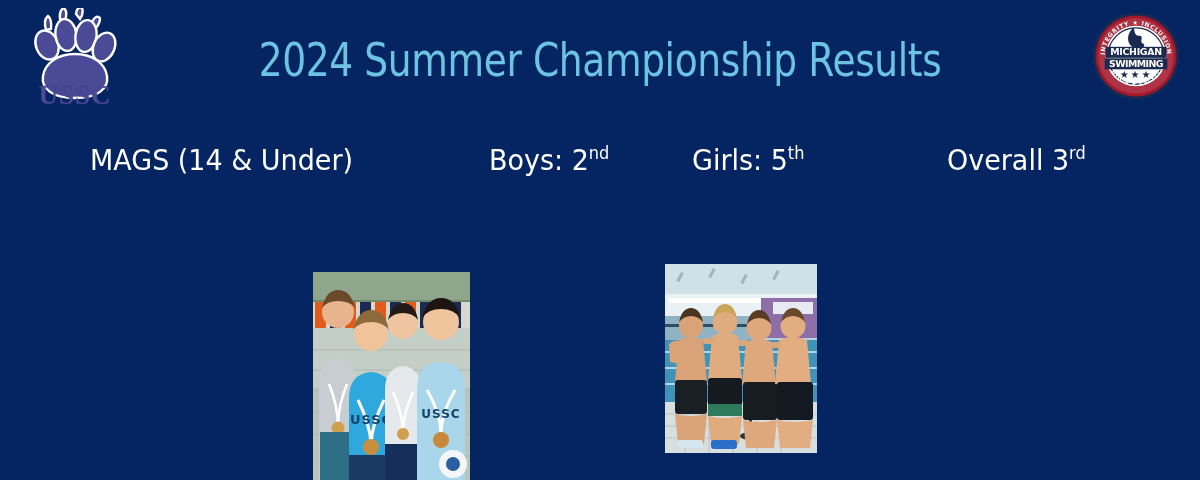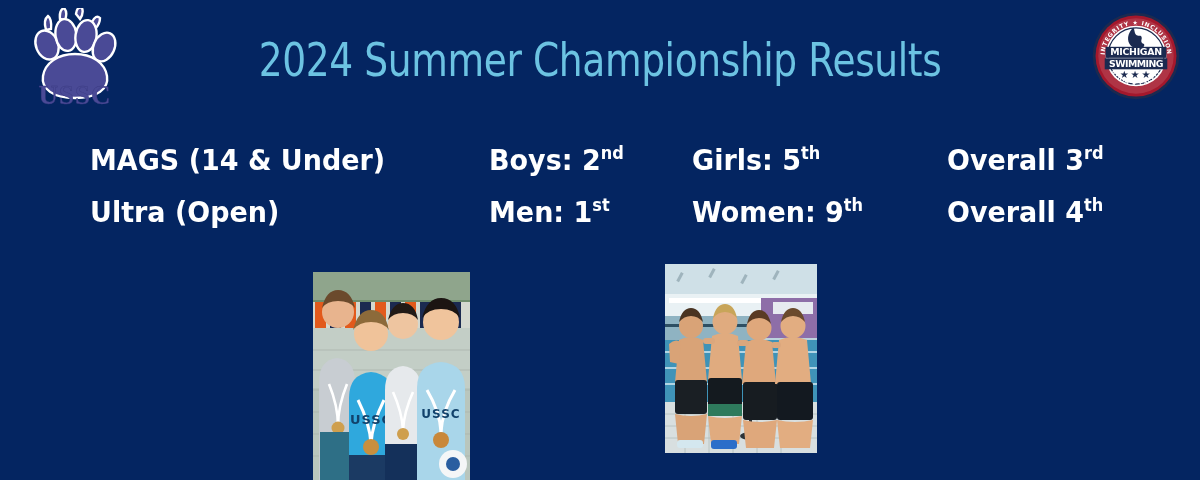--- a/index.html
+++ b/index.html
@@ -67,21 +67,21 @@
   }
 
   
   .results {
     position: absolute;
     left: 0;
     top: 134px;
     width: 1200px;
     color: #ffffff;
     font-size: 30px;
-    font-weight: 700;
+    font-weight: 400;
   }
   .res-row {
     position: relative;
     height: 52px;
   }
   .cell {
     position: absolute;
     white-space: nowrap;
     line-height: 52px;
     font-family: "DejaVu Sans", sans-serif;
@@ -183,26 +183,20 @@
 
   <div class="results">
 
     <div class="res-row">
       <span class="cell c1">MAGS (14 &amp; Under)</span>
       <span class="cell c2"><span>Boys: </span><span>2</span><sup>nd</sup></span>
       <span class="cell c3"><span>Girls: </span><span>5</span><sup>th</sup></span>
       <span class="cell c4"><span>Overall </span><span>3</span><sup>rd</sup></span>
     </div>
 
-    <div class="res-row">
-      <span class="cell c1">Ultra (Open)</span>
-      <span class="cell c2"><span>Men: </span><span>1</span><sup>st</sup></span>
-      <span class="cell c3"><span>Women: </span><span>9</span><sup>th</sup></span>
-      <span class="cell c4"><span>Overall </span><span>4</span><sup>th</sup></span>
-    </div>
 
   </div>
 
   <div class="photo photo-left">
     <svg viewBox="0 0 157 208" preserveAspectRatio="none" aria-hidden="true">
 
       <rect x="0" y="0" width="157" height="208" fill="#b9c6bd"></rect>
       <rect x="0" y="0" width="157" height="28" fill="#8fa58c"></rect>
       <rect x="0" y="28" width="157" height="30" fill="#6f8d6d"></rect>
 

